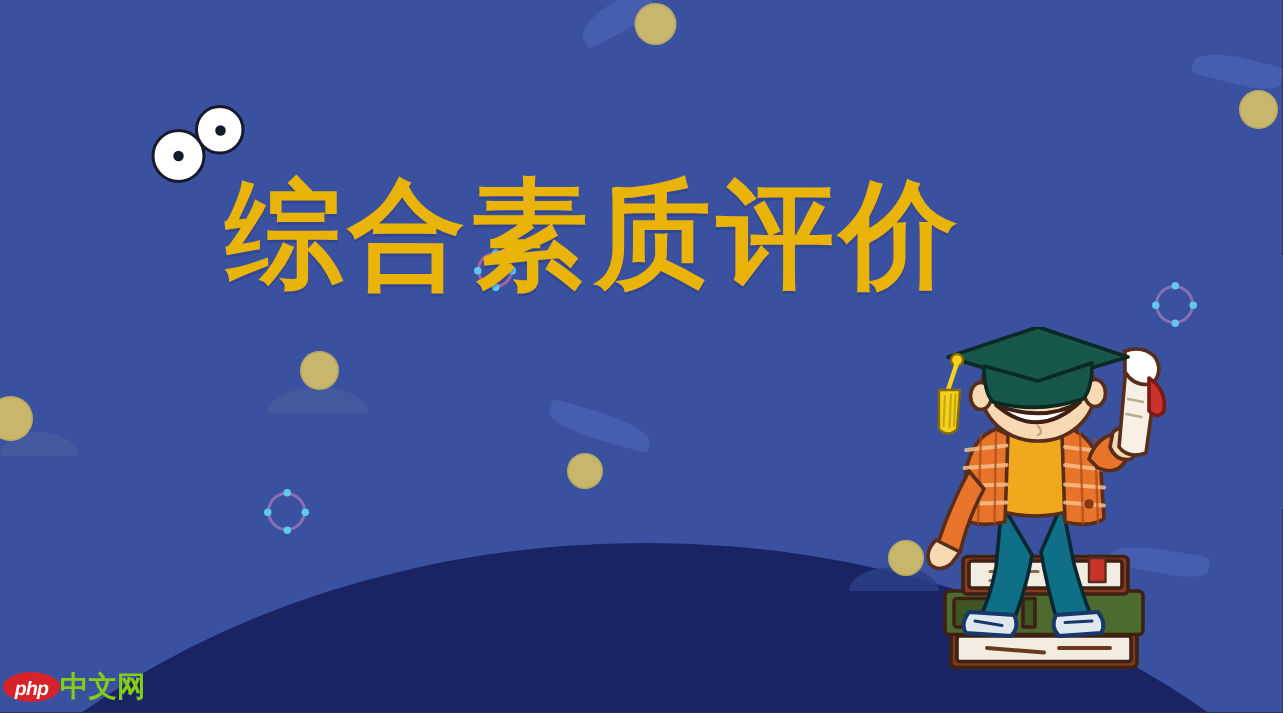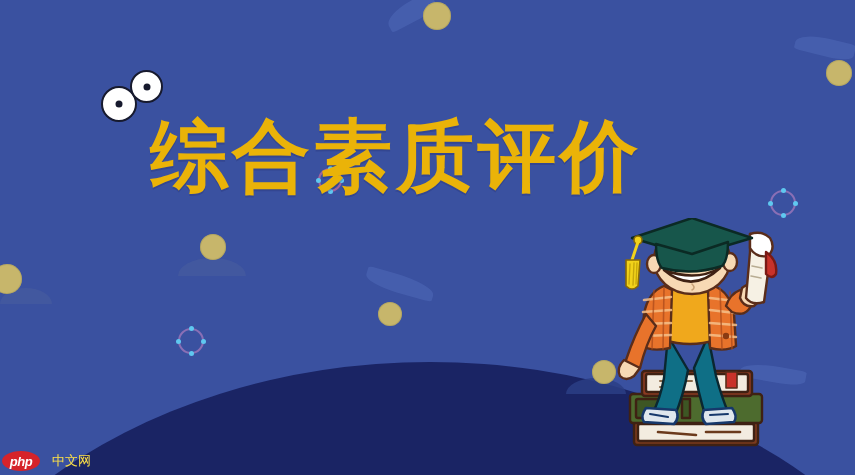--- a/index.html
+++ b/index.html
@@ -118,39 +118,39 @@
     height: 250px;
   }
 
   
   .watermark {
     position: absolute;
     left: 2px;
     bottom: 4px;
     display: flex;
     align-items: center;
-    gap: 12px;
+    gap: 0;
   }
   .wm-badge {
     width: 38px; height: 20px;
     border-radius: 50%;
     background: #d6232a;
     color: #ffffff;
     font-size: 13px;
     font-weight: 700;
     font-style: italic;
     display: flex;
     align-items: center;
     justify-content: center;
     letter-spacing: -0.5px;
   }
   .wm-text {
-    color: #fde047;
-    font-size: 13px;
-    font-weight: 400;
+    color: #84cc16;
+    font-size: 19px;
+    font-weight: 700;
     letter-spacing: 0px;
   }
 </style>
 </head>
 <body>
 
 <div id="stage">
 
   <div class="bg-base"></div>
   <div class="bg-arc"></div>

